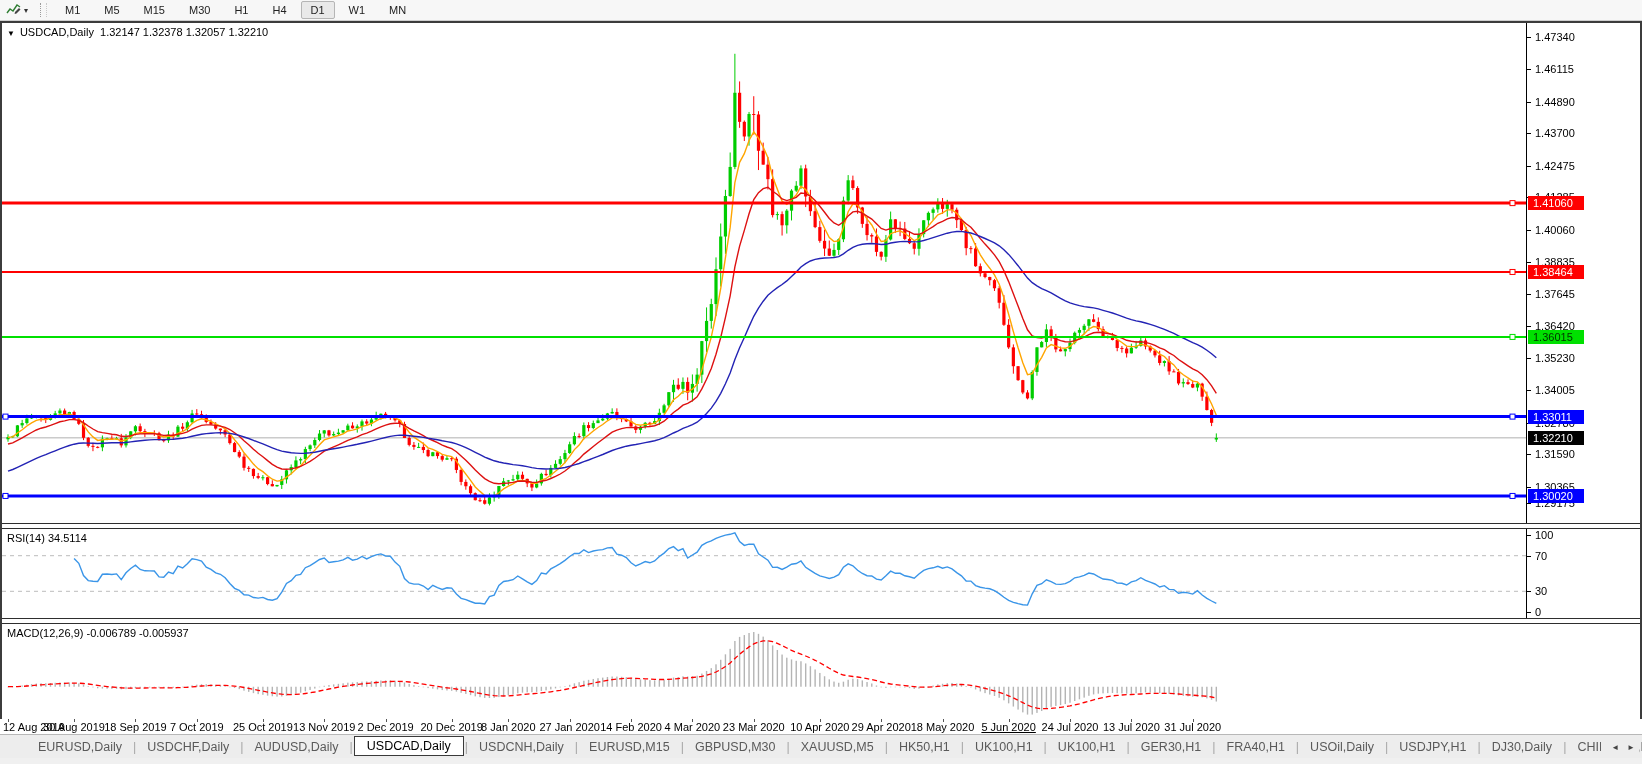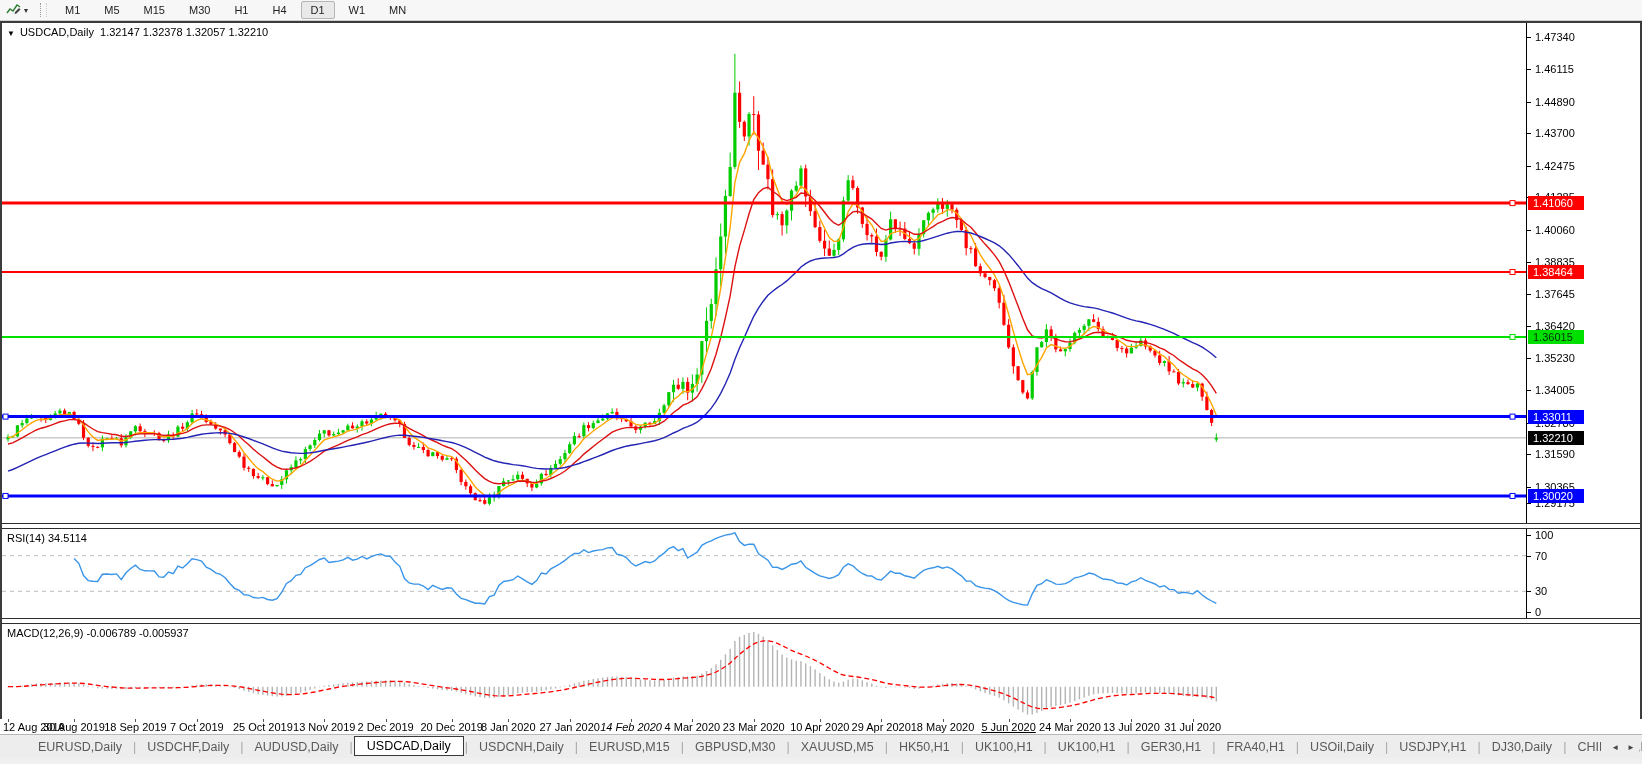--- a/index.html
+++ b/index.html
@@ -913,35 +913,35 @@
     <div class="dlabel" style="left: 324.24px; transform: translateX(-50%);">13 Nov 2019</div>
     <div class="dtick" style="left: 385.6px;"></div>
     <div class="dlabel" style="left: 385.6px; transform: translateX(-50%);">2 Dec 2019</div>
     <div class="dtick" style="left: 451.68px;"></div>
     <div class="dlabel" style="left: 451.68px; transform: translateX(-50%);">20 Dec 2019</div>
     <div class="dtick" style="left: 508.32px;"></div>
     <div class="dlabel" style="left: 508.32px; transform: translateX(-50%);">8 Jan 2020</div>
     <div class="dtick" style="left: 569.68px;"></div>
     <div class="dlabel" style="left: 569.68px; transform: translateX(-50%);">27 Jan 2020</div>
     <div class="dtick" style="left: 631.04px;"></div>
-    <div class="dlabel" style="left: 631.04px; transform: translateX(-50%); font-style: italic;">14 Feb 2020</div>
+    <div class="dlabel" style="left: 631.04px; transform: translateX(-50%);">14 Feb 2020</div>
     <div class="dtick" style="left: 692.4px;"></div>
     <div class="dlabel" style="left: 692.4px; transform: translateX(-50%);">4 Mar 2020</div>
     <div class="dtick" style="left: 753.76px;"></div>
     <div class="dlabel" style="left: 753.76px; transform: translateX(-50%);">23 Mar 2020</div>
     <div class="dtick" style="left: 819.84px;"></div>
     <div class="dlabel" style="left: 819.84px; transform: translateX(-50%);">10 Apr 2020</div>
     <div class="dtick" style="left: 881.2px;"></div>
     <div class="dlabel" style="left: 881.2px; transform: translateX(-50%);">29 Apr 2020</div>
     <div class="dtick" style="left: 942.56px;"></div>
     <div class="dlabel" style="left: 942.56px; transform: translateX(-50%);">18 May 2020</div>
     <div class="dtick" style="left: 1008.64px;"></div>
     <div class="dlabel" style="left: 1008.64px; transform: translateX(-50%); text-decoration: underline;">5 Jun 2020</div>
     <div class="dtick" style="left: 1070px;"></div>
-    <div class="dlabel" style="left: 1070px; transform: translateX(-50%);">24 Mar 2020</div>
+    <div class="dlabel" style="left: 1070px; transform: translateX(-50%);">24 Jul 2020</div>
     <div class="dtick" style="left: 1131.36px;"></div>
     <div class="dlabel" style="left: 1131.36px; transform: translateX(-50%);">13 Jul 2020</div>
     <div class="dtick" style="left: 1192.72px;"></div>
     <div class="dlabel" style="left: 1192.72px; transform: translateX(-50%);">31 Jul 2020</div>
   </div>
 
 <div id="tab-bar">
   <div class="tab">EURUSD,Daily</div>
     <span class="tab-sep">|</span>
     <div class="tab">USDCHF,Daily</div>

